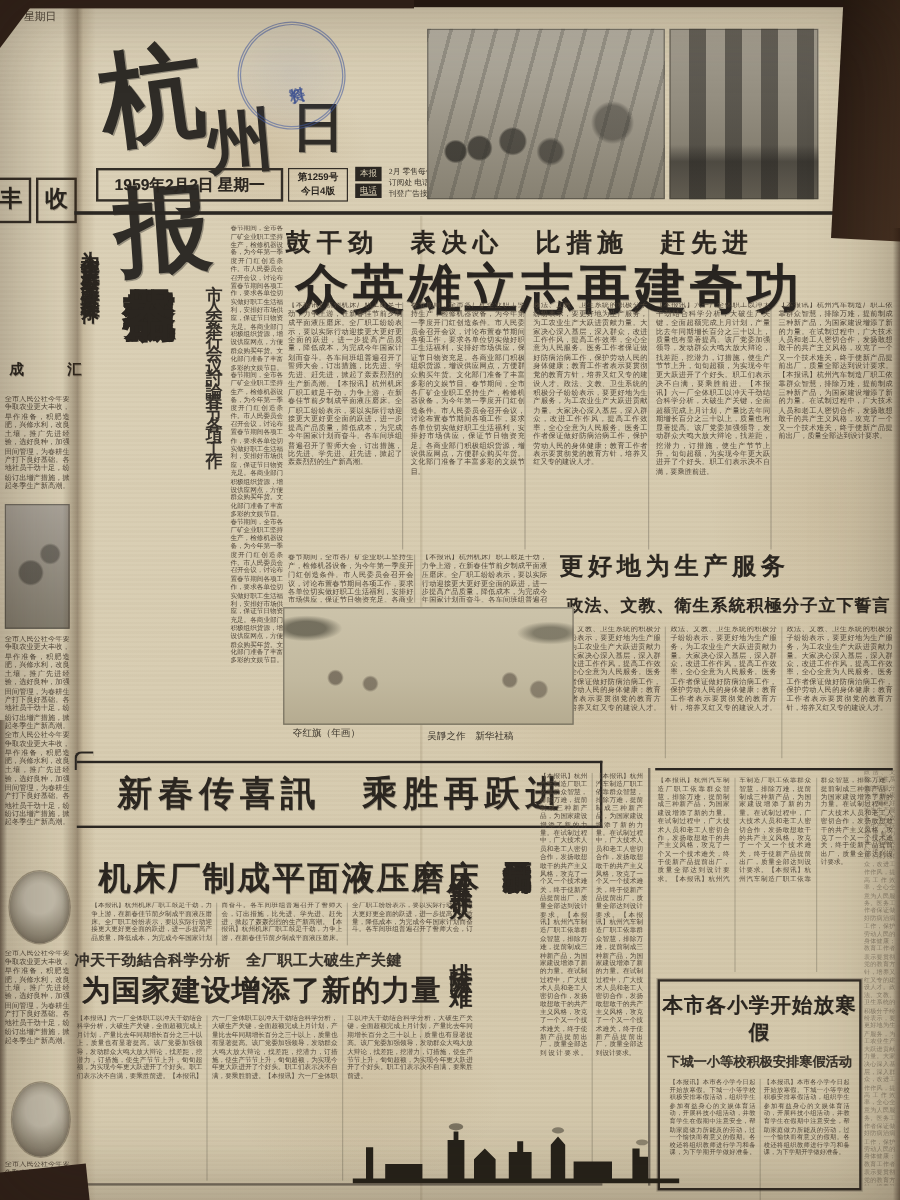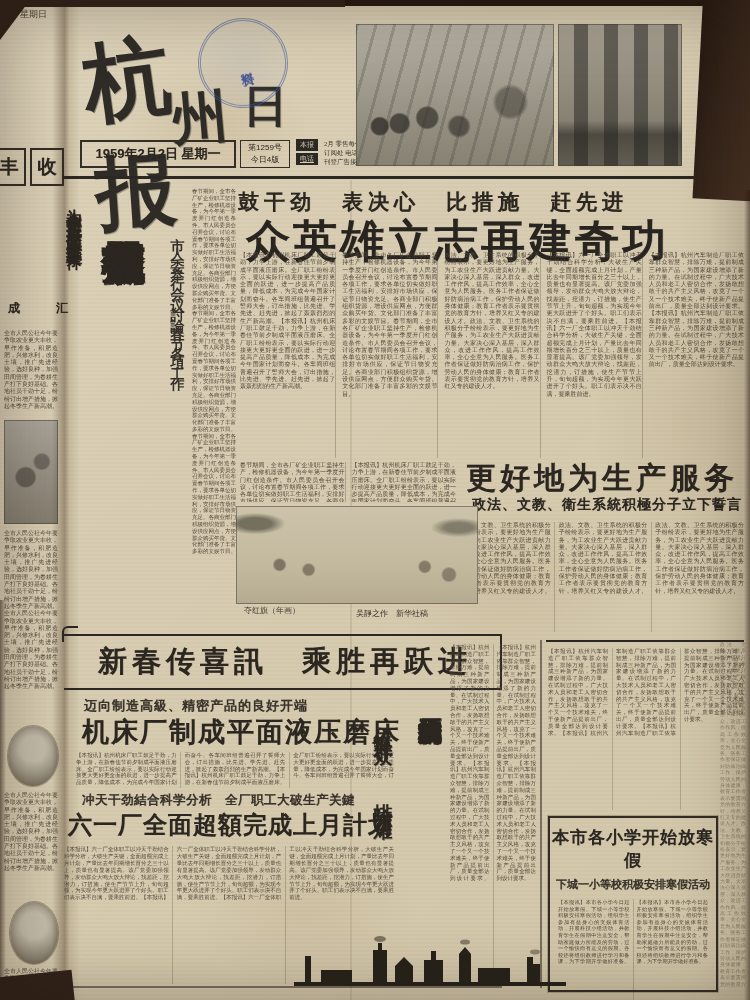--- a/index.html
+++ b/index.html
@@ -57,21 +57,21 @@
     <span style="display:inline-block;font-size:86px;transform:rotate(-8deg);text-shadow:1px 1px 0 rgba(47,44,39,.4);">杭</span>
     <span style="display:inline-block;font-size:56px;transform:translateY(28px) rotate(-5deg);margin-left:-4px;text-shadow:1px 1px 0 rgba(47,44,39,.4);">州</span>
     <span style="display:inline-block;font-size:44px;transform:translateY(12px);margin-left:10px;text-shadow:1px 1px 0 rgba(47,44,39,.4);">日</span>
     <span style="display:inline-block;font-size:80px;transform:rotate(-4deg);margin-left:12px;text-shadow:1px 1px 0 rgba(47,44,39,.4);">报</span>
   </div>
   <div class="abs" style="left:198px;top:18px;width:84px;height:84px;border:3px double rgba(64,88,158,.55);border-radius:50%;transform:rotate(-14deg);background:radial-gradient(circle,rgba(90,110,180,.10),rgba(90,110,180,.02));display:flex;align-items:center;justify-content:center;">
     <span class="vtext" style="font-size:13px;color:rgba(54,76,142,.7);font-weight:bold;">资料</span>
   </div>
 
   <div class="abs hl" style="left:80px;top:140px;width:152px;height:24px;border:2px solid #332e27;font-size:13px;text-align:center;line-height:24px;">1959年2月2日 星期一</div>
-  <div class="abs" style="left:240px;top:140px;width:48px;height:26px;border:1.5px solid #332e27;text-align:center;font-family:'Liberation Sans',sans-serif;font-weight:normal;color:#2b2620;">
+  <div class="abs" style="left:240px;top:140px;width:48px;height:26px;border:1.5px solid #332e27;text-align:center;font-family:'Liberation Sans',sans-serif;font-weight:bold;color:#2b2620;">
     <div style="font-size:8px;line-height:13px;">第1259号</div>
     <div style="font-size:8px;line-height:11px;">今日4版</div>
   </div>
   <div class="abs" style="left:296px;top:139px;">
     <div style="width:22px;height:12px;background:#2b2722;color:#d8cdb3;font-size:7px;line-height:12px;text-align:center;margin-bottom:2px;">本报</div>
     <div style="width:22px;height:12px;background:#2b2722;color:#d8cdb3;font-size:7px;line-height:12px;text-align:center;text-decoration:underline;">电话</div>
   </div>
   <div class="abs" style="left:324px;top:139px;width:112px;font-size:6.5px;line-height:9px;color:#3c362d;">
     <div>2月 零售每份 三分</div>
     <div>订阅处 电话 3—188</div>
@@ -98,40 +98,39 @@
     <div class="fill colsep" style="flex:1;height:206px;">政法、文教、卫生系统的积极分子纷纷表示，要更好地为生产服务，为工农业生产大跃进贡献力量。大家决心深入基层，深入群众，改进工作作风，提高工作效率，全心全意为人民服务。医务工作者保证做好防病治病工作，保护劳动人民的身体健康；教育工作者表示要贯彻党的教育方针，培养又红又专的建设人才。政法、文教、卫生系统的积极分子纷纷表示，要更好地为生产服务，为工农业生产大跃进贡献力量。大家决心深入基层，深入群众，改进工作作风，提高工作效率，全心全意为人民服务。医务工作者保证做好防病治病工作，保护劳动人民的身体健康；教育工作者表示要贯彻党的教育方针，培养又红又专的建设人才。</div>
     <div class="fill colsep" style="flex:1;height:206px;">【本报讯】六一厂全体职工以冲天干劲结合科学分析，大破生产关键，全面超额完成上月计划，产量比去年同期增长百分之三十以上，质量也有显著提高。该厂党委加强领导，发动群众大鸣大放大辩论，找差距，挖潜力，订措施，使生产节节上升，旬旬超额，为实现今年更大跃进开了个好头。职工们表示决不自满，要乘胜前进。【本报讯】六一厂全体职工以冲天干劲结合科学分析，大破生产关键，全面超额完成上月计划，产量比去年同期增长百分之三十以上，质量也有显著提高。该厂党委加强领导，发动群众大鸣大放大辩论，找差距，挖潜力，订措施，使生产节节上升，旬旬超额，为实现今年更大跃进开了个好头。职工们表示决不自满，要乘胜前进。</div>
     <div class="fill colsep" style="flex:1;height:206px;">【本报讯】杭州汽车制造厂职工依靠群众智慧，排除万难，提前制成三种新产品，为国家建设增添了新的力量。在试制过程中，广大技术人员和老工人密切合作，发扬敢想敢干的共产主义风格，攻克了一个又一个技术难关，终于使新产品提前出厂，质量全部达到设计要求。【本报讯】杭州汽车制造厂职工依靠群众智慧，排除万难，提前制成三种新产品，为国家建设增添了新的力量。在试制过程中，广大技术人员和老工人密切合作，发扬敢想敢干的共产主义风格，攻克了一个又一个技术难关，终于使新产品提前出厂，质量全部达到设计要求。</div>
   </div>
 
   <div class="abs" style="left:240px;top:462px;width:216px;height:40px;display:flex;">
     <div class="fill" style="flex:1;height:40px;">春节期间，全市各厂矿企业职工坚持生产，检修机器设备，为今年第一季度开门红创造条件。市人民委员会召开会议，讨论布置春节期间各项工作，要求各单位切实做好职工生活福利，安排好市场供应，保证节日物资充足。各商业部门积极组织货源，增设供应网点，方便群众购买年货。文化部门准备了丰富多彩的文娱节目。</div>
     <div class="fill colsep" style="flex:1;height:40px;">【本报讯】杭州机床厂职工鼓足干劲，力争上游，在新春佳节前夕制成平面液压磨床。全厂职工纷纷表示，要以实际行动迎接更大更好更全面的跃进，进一步提高产品质量，降低成本，为完成今年国家计划而奋斗。各车间班组普遍召开了誓师大会，订出措施，比先进、学先进、赶先进，掀起了轰轰烈烈的生产新高潮。</div>
   </div>
 
-  <div class="abs hl" style="left:466px;top:458px;font-size:30px;letter-spacing:4px;">更好地为生产服务</div>
+  <div class="abs hl" style="left:466px;top:458px;font-size:20px;letter-spacing:4px;">更好地为生产服务</div>
   <div class="abs hl" style="left:472px;top:496px;font-size:14px;letter-spacing:1px;">政法、文教、衛生系統积極分子立下誓言</div>
   <div class="abs fill cols3" style="left:462px;top:522px;width:282px;height:110px;">政法、文教、卫生系统的积极分子纷纷表示，要更好地为生产服务，为工农业生产大跃进贡献力量。大家决心深入基层，深入群众，改进工作作风，提高工作效率，全心全意为人民服务。医务工作者保证做好防病治病工作，保护劳动人民的身体健康；教育工作者表示要贯彻党的教育方针，培养又红又专的建设人才。政法、文教、卫生系统的积极分子纷纷表示，要更好地为生产服务，为工农业生产大跃进贡献力量。大家决心深入基层，深入群众，改进工作作风，提高工作效率，全心全意为人民服务。医务工作者保证做好防病治病工作，保护劳动人民的身体健康；教育工作者表示要贯彻党的教育方针，培养又红又专的建设人才。政法、文教、卫生系统的积极分子纷纷表示，要更好地为生产服务，为工农业生产大跃进贡献力量。大家决心深入基层，深入群众，改进工作作风，提高工作效率，全心全意为人民服务。医务工作者保证做好防病治病工作，保护劳动人民的身体健康；教育工作者表示要贯彻党的教育方针，培养又红又专的建设人才。</div>
 
   <div class="abs photo halftone" style="left:236px;top:506px;width:242px;height:98px;background-image:radial-gradient(ellipse at 8% 18%,rgba(60,58,46,.6) 0 16px,rgba(0,0,0,0) 30px),radial-gradient(ellipse at 92% 22%,rgba(60,58,46,.5) 0 14px,rgba(0,0,0,0) 28px),radial-gradient(circle at 18% 60%,rgba(70,60,50,.55) 0 5px,rgba(0,0,0,0) 7px),radial-gradient(circle at 30% 65%,rgba(70,60,50,.5) 0 5px,rgba(0,0,0,0) 7px),radial-gradient(circle at 78% 62%,rgba(70,60,50,.5) 0 5px,rgba(0,0,0,0) 7px),radial-gradient(circle at 88% 70%,rgba(70,60,50,.45) 0 6px,rgba(0,0,0,0) 8px),linear-gradient(#ccc3aa 0%,#c2b99f 60%,#b5ab90 100%);"></div>
   <div class="abs" style="left:244px;top:605px;font-size:8px;color:#3a342b;">夺红旗（年画）</div>
   <div class="abs" style="left:356px;top:608px;font-size:8px;color:#3a342b;">吴靜之作　新华社稿</div>
 
   <div class="abs rule" style="left:64px;top:634px;width:438px;height:2px;"></div>
   <div class="abs" style="left:62px;top:626px;width:14px;height:14px;border-left:2px solid #2b2722;border-top:2px solid #2b2722;border-top-left-radius:6px;"></div>
   <div class="abs hl" style="left:68px;top:642px;width:434px;text-align:center;font-size:29px;letter-spacing:5px;">新春传喜訊　乘胜再跃进</div>
   <div class="abs rule" style="left:64px;top:688px;width:438px;height:2px;"></div>
   <div class="abs rule" style="left:500px;top:634px;width:2px;height:56px;"></div>
 
-  <div class="abs hl" style="left:84px;top:697px;font-size:13px;letter-spacing:1px;color:#39332b;">迈向制造高級、精密产品的良好开端</div>
   <div class="abs hl" style="left:82px;top:714px;font-size:27px;letter-spacing:2px;">机床厂制成平面液压磨床</div>
   <div class="abs fill cols3" style="left:76px;top:752px;width:318px;height:36px;font-size:5.5px;line-height:6.8px;">【本报讯】杭州机床厂职工鼓足干劲，力争上游，在新春佳节前夕制成平面液压磨床。全厂职工纷纷表示，要以实际行动迎接更大更好更全面的跃进，进一步提高产品质量，降低成本，为完成今年国家计划而奋斗。各车间班组普遍召开了誓师大会，订出措施，比先进、学先进、赶先进，掀起了轰轰烈烈的生产新高潮。【本报讯】杭州机床厂职工鼓足干劲，力争上游，在新春佳节前夕制成平面液压磨床。全厂职工纷纷表示，要以实际行动迎接更大更好更全面的跃进，进一步提高产品质量，降低成本，为完成今年国家计划而奋斗。各车间班组普遍召开了誓师大会，订出措施，比先进、学先进、赶先进，掀起了轰轰烈烈的生产新高潮。</div>
 
-  <div class="abs hl" style="left:62px;top:792px;font-size:12.5px;letter-spacing:.5px;color:#39332b;margin-left:20px;">冲天干劲結合科学分析　全厂职工大破生产关鍵</div>
-  <div class="abs hl" style="left:68px;top:809px;font-size:24px;letter-spacing:1px;">六一厂全面超額完成上月計划</div>
+  <div class="abs hl" style="left:62px;top:792px;font-size:12.5px;letter-spacing:.5px;color:#39332b;">冲天干劲結合科学分析　全厂职工大破生产关鍵</div>
+  <div class="abs hl" style="left:68px;top:809px;font-size:24px;letter-spacing:1px;">为国家建设增添了新的力量</div>
   <div class="abs fill cols3" style="left:64px;top:846px;width:330px;height:138px;font-size:5.5px;line-height:6.9px;">【本报讯】六一厂全体职工以冲天干劲结合科学分析，大破生产关键，全面超额完成上月计划，产量比去年同期增长百分之三十以上，质量也有显著提高。该厂党委加强领导，发动群众大鸣大放大辩论，找差距，挖潜力，订措施，使生产节节上升，旬旬超额，为实现今年更大跃进开了个好头。职工们表示决不自满，要乘胜前进。【本报讯】六一厂全体职工以冲天干劲结合科学分析，大破生产关键，全面超额完成上月计划，产量比去年同期增长百分之三十以上，质量也有显著提高。该厂党委加强领导，发动群众大鸣大放大辩论，找差距，挖潜力，订措施，使生产节节上升，旬旬超额，为实现今年更大跃进开了个好头。职工们表示决不自满，要乘胜前进。【本报讯】六一厂全体职工以冲天干劲结合科学分析，大破生产关键，全面超额完成上月计划，产量比去年同期增长百分之三十以上，质量也有显著提高。该厂党委加强领导，发动群众大鸣大放大辩论，找差距，挖潜力，订措施，使生产节节上升，旬旬超额，为实现今年更大跃进开了个好头。职工们表示决不自满，要乘胜前进。</div>
   <div class="abs thinrule" style="left:64px;top:986px;width:438px;height:1.5px;"></div>
 
   <div class="abs hl vtext" style="left:366px;top:714px;width:30px;height:246px;font-size:19px;letter-spacing:6px;">依靠群众　　排除万难</div>
   <div class="abs hl vtext" style="left:398px;top:700px;width:48px;height:292px;font-size:24px;">汽車厂提前制成三种新产品</div>
   <div class="abs fill cols2" style="left:450px;top:644px;width:86px;height:342px;font-size:5.5px;line-height:6.8px;">【本报讯】杭州汽车制造厂职工依靠群众智慧，排除万难，提前制成三种新产品，为国家建设增添了新的力量。在试制过程中，广大技术人员和老工人密切合作，发扬敢想敢干的共产主义风格，攻克了一个又一个技术难关，终于使新产品提前出厂，质量全部达到设计要求。【本报讯】杭州汽车制造厂职工依靠群众智慧，排除万难，提前制成三种新产品，为国家建设增添了新的力量。在试制过程中，广大技术人员和老工人密切合作，发扬敢想敢干的共产主义风格，攻克了一个又一个技术难关，终于使新产品提前出厂，质量全部达到设计要求。【本报讯】杭州汽车制造厂职工依靠群众智慧，排除万难，提前制成三种新产品，为国家建设增添了新的力量。在试制过程中，广大技术人员和老工人密切合作，发扬敢想敢干的共产主义风格，攻克了一个又一个技术难关，终于使新产品提前出厂，质量全部达到设计要求。【本报讯】杭州汽车制造厂职工依靠群众智慧，排除万难，提前制成三种新产品，为国家建设增添了新的力量。在试制过程中，广大技术人员和老工人密切合作，发扬敢想敢干的共产主义风格，攻克了一个又一个技术难关，终于使新产品提前出厂，质量全部达到设计要求。</div>
 
   <div class="abs thinrule" style="left:540px;top:640px;width:1.5px;height:348px;"></div>
   <div class="abs rule" style="left:546px;top:640px;width:198px;height:2px;"></div>
   <div class="abs fill cols3" style="left:548px;top:648px;width:196px;height:162px;font-size:5.5px;line-height:6.8px;">【本报讯】杭州汽车制造厂职工依靠群众智慧，排除万难，提前制成三种新产品，为国家建设增添了新的力量。在试制过程中，广大技术人员和老工人密切合作，发扬敢想敢干的共产主义风格，攻克了一个又一个技术难关，终于使新产品提前出厂，质量全部达到设计要求。【本报讯】杭州汽车制造厂职工依靠群众智慧，排除万难，提前制成三种新产品，为国家建设增添了新的力量。在试制过程中，广大技术人员和老工人密切合作，发扬敢想敢干的共产主义风格，攻克了一个又一个技术难关，终于使新产品提前出厂，质量全部达到设计要求。【本报讯】杭州汽车制造厂职工依靠群众智慧，排除万难，提前制成三种新产品，为国家建设增添了新的力量。在试制过程中，广大技术人员和老工人密切合作，发扬敢想敢干的共产主义风格，攻克了一个又一个技术难关，终于使新产品提前出厂，质量全部达到设计要求。</div>

